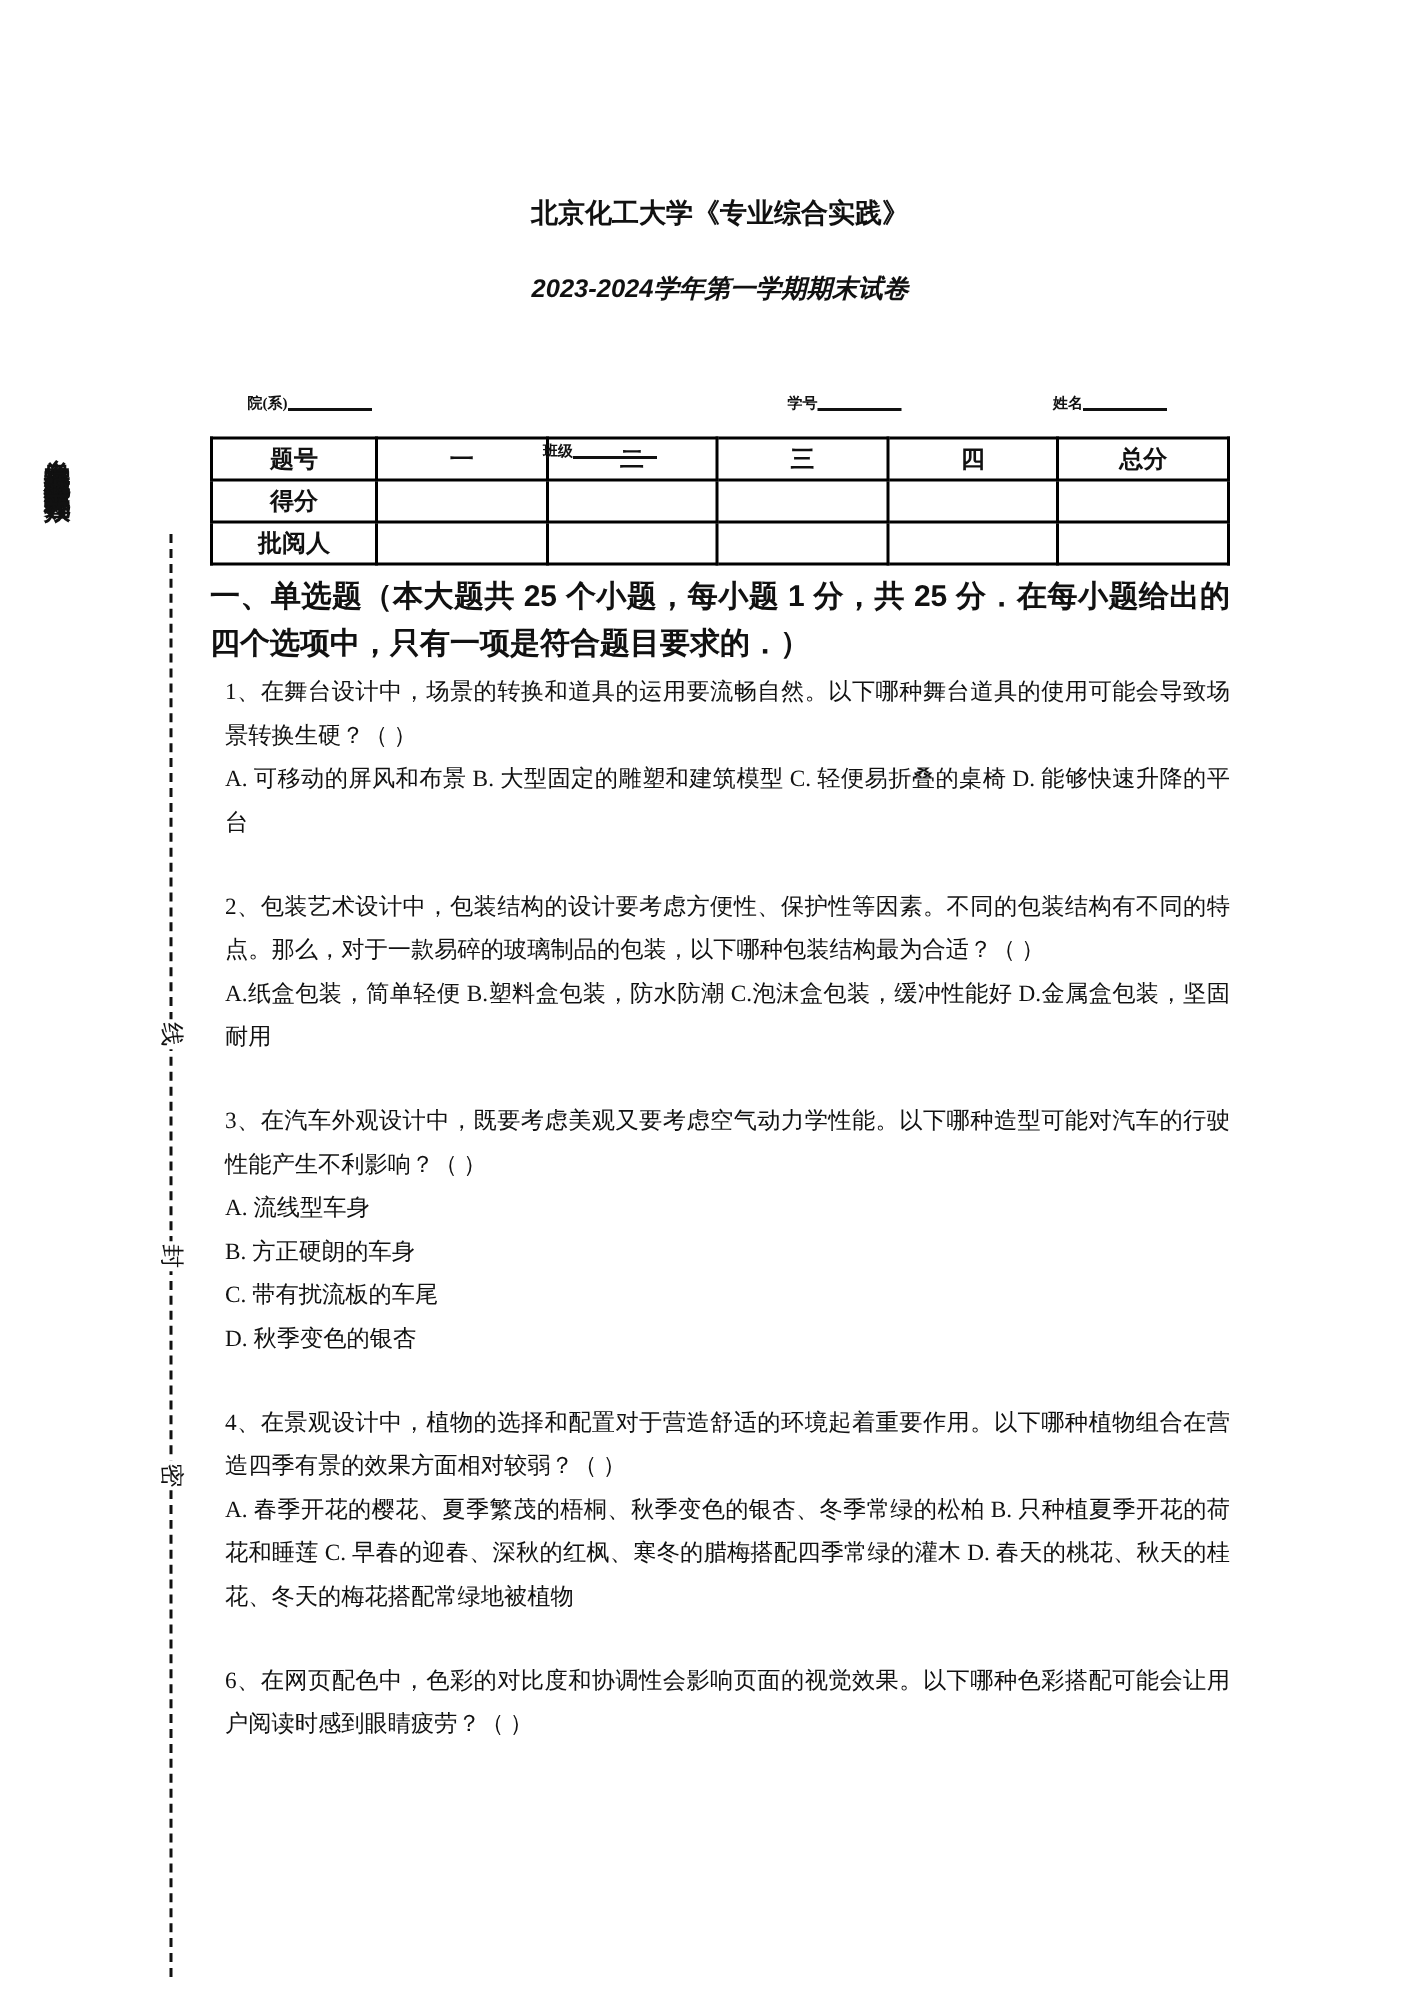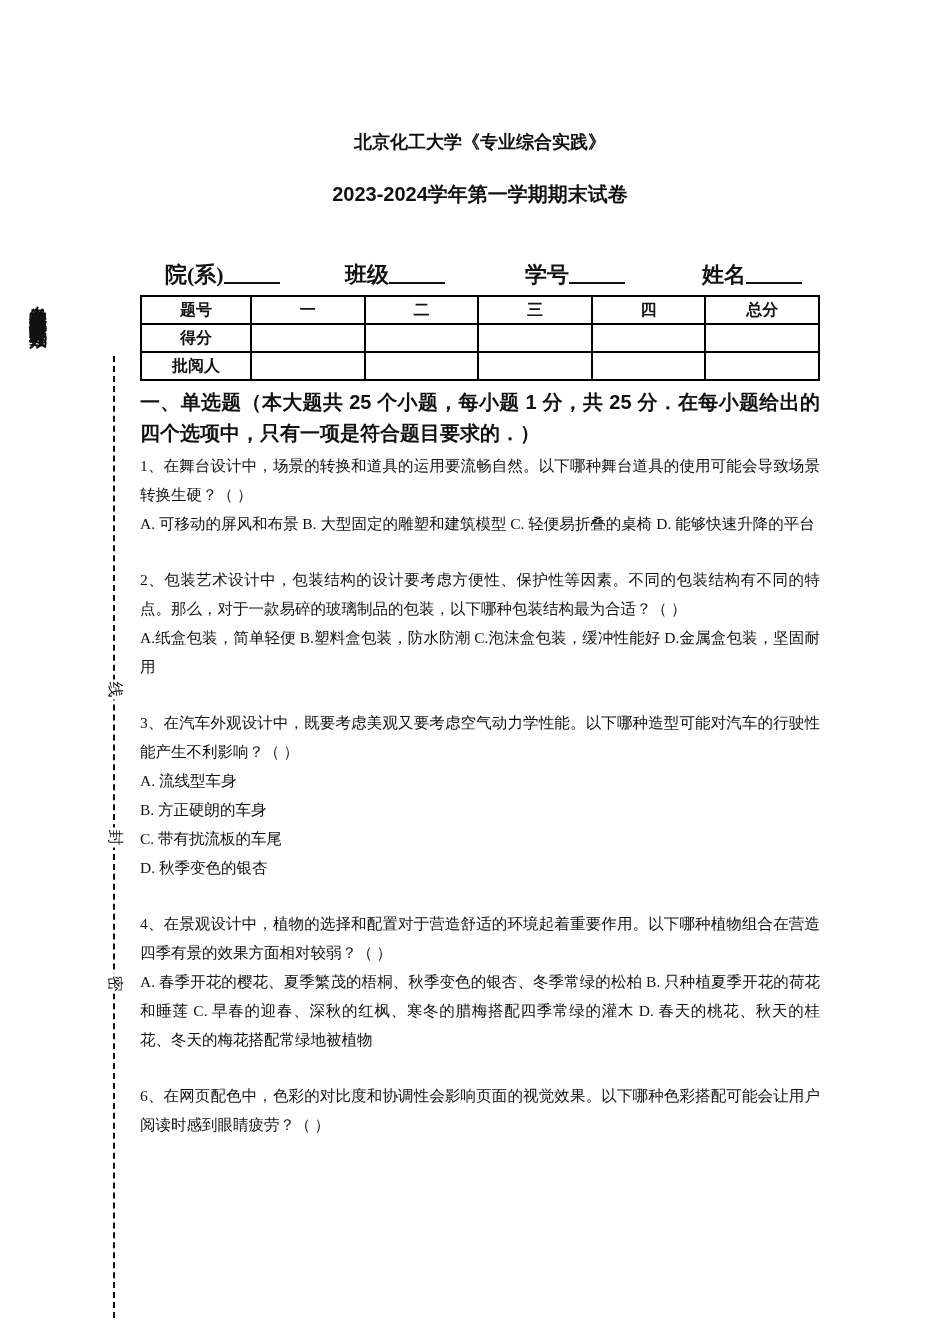--- a/index.html
+++ b/index.html
@@ -21,40 +21,40 @@
     position:absolute;left:0;width:20px;display:block;text-align:center;
     background:#fff;font-size:16px;padding:5px 0;transform:rotate(90deg);
   }
   .seal-char.c0{top:318px;}
   .seal-char.c1{top:466px;}
   .seal-char.c2{top:612px;}
 
   .content{position:absolute;left:140px;top:0;width:680px;}
   .title{margin-top:130px;text-align:center;font-weight:bold;font-size:18px;
          font-family:"Liberation Sans","DejaVu Sans",sans-serif;}
-  .subtitle{margin-top:27px;text-align:center;font-weight:bold;font-size:20px;
-         font-family:"Liberation Sans","DejaVu Sans",sans-serif;}
+  .subtitle{margin-top:27px;text-align:center;font-weight:bold;font-size:17px;
+         font-family:"Liberation Sans","DejaVu Sans",sans-serif;font-style:italic;}
 
-  .fields{position:relative;height:30px;margin-top:52px;font-weight:bold;font-size:22px;}
+  .fields{position:relative;height:30px;margin-top:52px;font-weight:bold;font-size:10px;}
   .field{position:absolute;top:0;white-space:nowrap;}
   .field.f0{left:25px;}
-  .field.f1{left:205px;}
+  .field.f1{left:222px;margin-top:32px;}
   .field.f2{left:385px;}
   .field.f3{left:562px;}
   .blank{display:inline-block;width:56px;border-bottom:2px solid #111;height:16px;vertical-align:-2px;}
 
   table.score{border-collapse:collapse;margin-top:5px;width:678px;table-layout:fixed;}
   table.score td{border:2px solid #000;height:26px;text-align:center;
                  font-size:16px;font-weight:bold;padding:0;}
   table.score col.c-label{width:110px;}
   table.score col.c-n{width:113.6px;}
 
   .section-heading{margin:6px 0 0 0;font-weight:bold;font-size:20px;line-height:31px;text-align:justify;
          font-family:"Liberation Sans","DejaVu Sans",sans-serif;}
-  .question{margin-top:27px;}
+  .question{margin-top:27px;margin-left:10px;}
   .question.first{margin-top:2px;}
   .question p{margin:0;font-size:15.5px;line-height:29px;text-align:justify;}
 </style>
 </head>
 <body>
 
 <div class="notice">自觉遵守考场纪律如考试作弊此答卷无效</div>
 
 <div class="seal-line">
   <div class="dash"></div>

